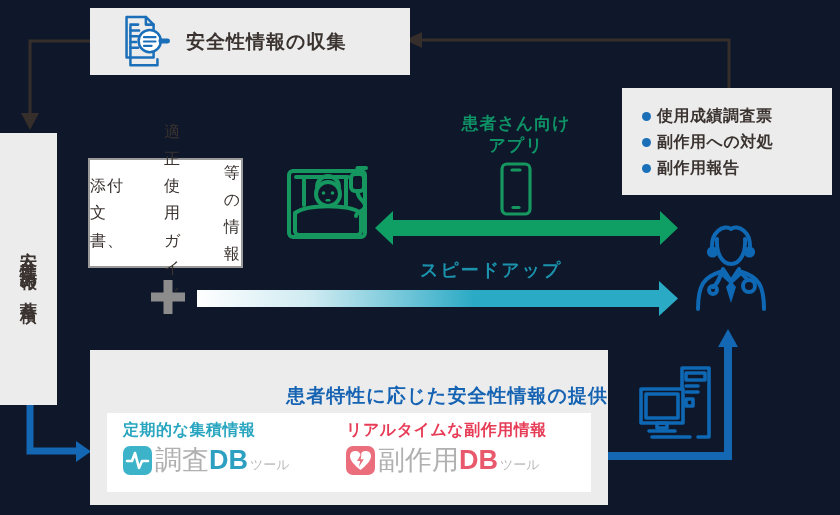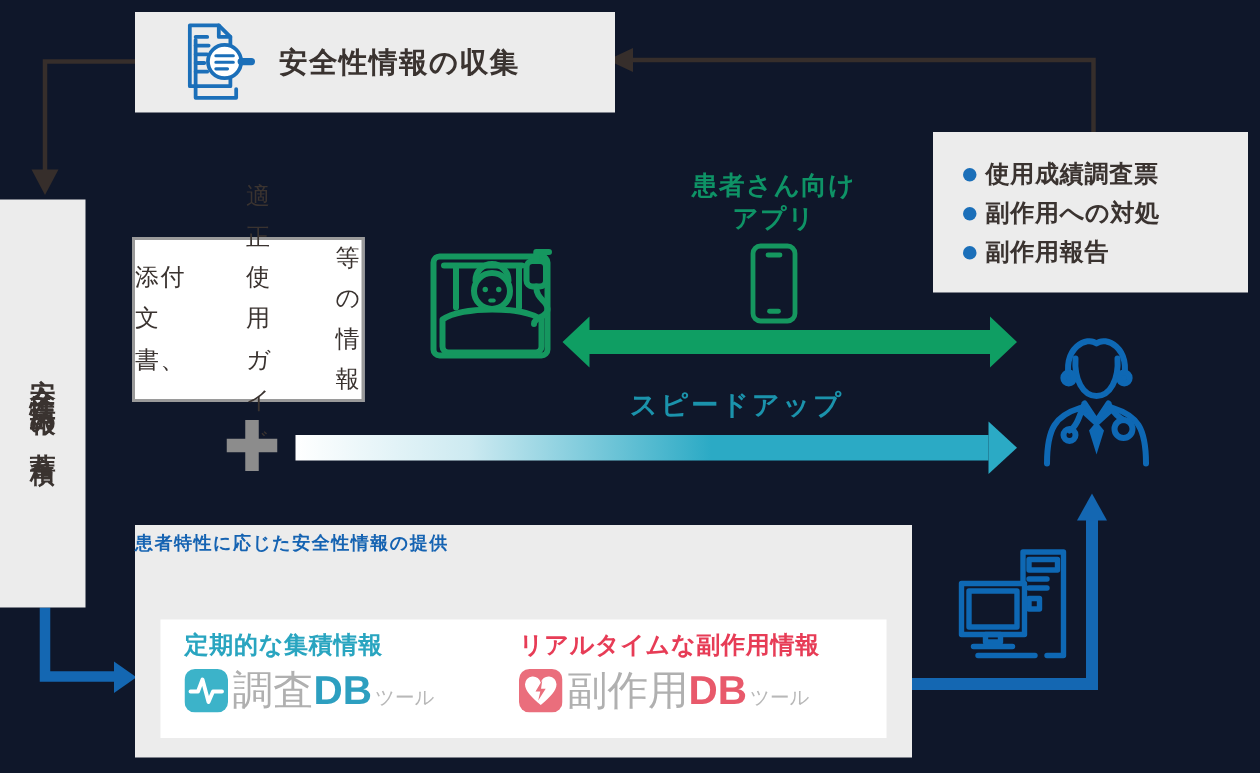--- a/index.html
+++ b/index.html
@@ -31,21 +31,21 @@
             align-items:center;justify-content:center;gap:40px;}
   .info-box div{font-size:16px;color:#3a3330;line-height:1.7;letter-spacing:1px;}
 
   .app-label{position:absolute;left:430px;top:113px;width:172px;text-align:center;color:#0e9366;
              font-weight:bold;font-size:17px;line-height:1.32;letter-spacing:1px;}
   .speedup-label{position:absolute;left:420px;top:258px;font-size:18px;font-weight:bold;color:#1b93ac;
                  letter-spacing:2px;}
 
   
   .bottom-box{left:90px;top:350px;width:518px;height:155px;}
-  .bottom-title{margin-top:4px;text-align:left;font-size:12px;font-weight:bold;color:#1563b2;letter-spacing:1px;}
+  .bottom-title{margin-top:33px;text-align:right;font-size:19px;font-weight:bold;color:#1563b2;letter-spacing:1px;}
   .tools{position:absolute;left:17px;top:63px;width:484px;height:79px;background:#ffffff;}
   .tool{position:absolute;top:7px;}
   .tool-survey{left:16px;}
   .tool-adr{left:239px;}
   .tool-label{font-size:16px;font-weight:bold;letter-spacing:.5px;white-space:nowrap;}
   .tool-survey .tool-label{color:#29a5c0;}
   .tool-adr .tool-label{color:#e73c56;}
   .logo-row{display:flex;align-items:center;margin-top:5px;}
   .logo-name{font-size:27px;color:#b0b0b0;line-height:1;margin-left:3px;white-space:nowrap;}
   .logo-db{font-size:27px;font-weight:bold;line-height:1;}

